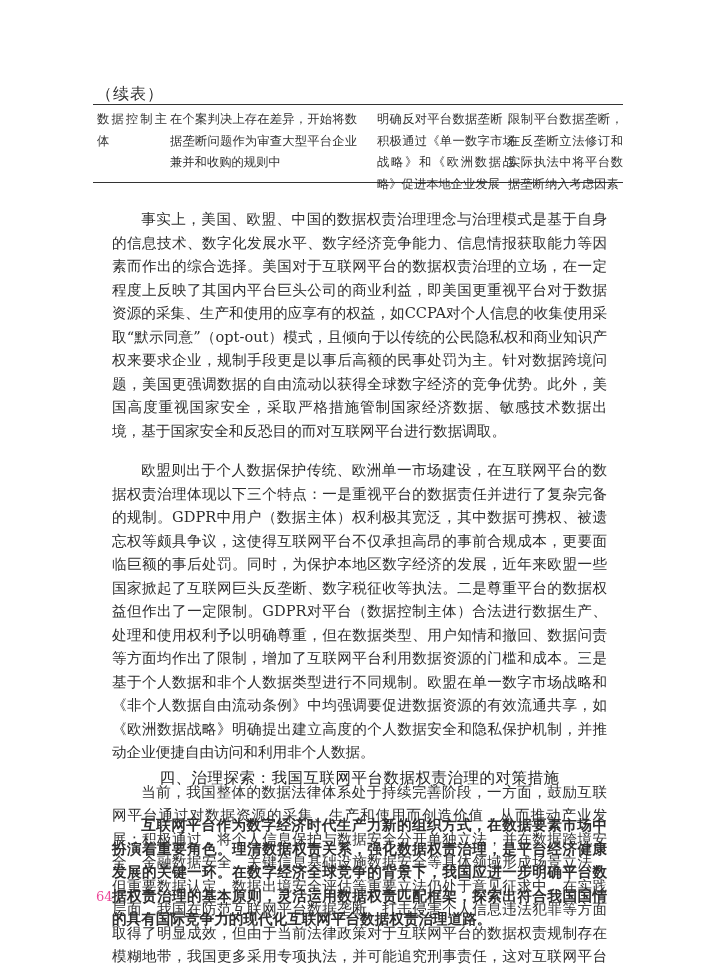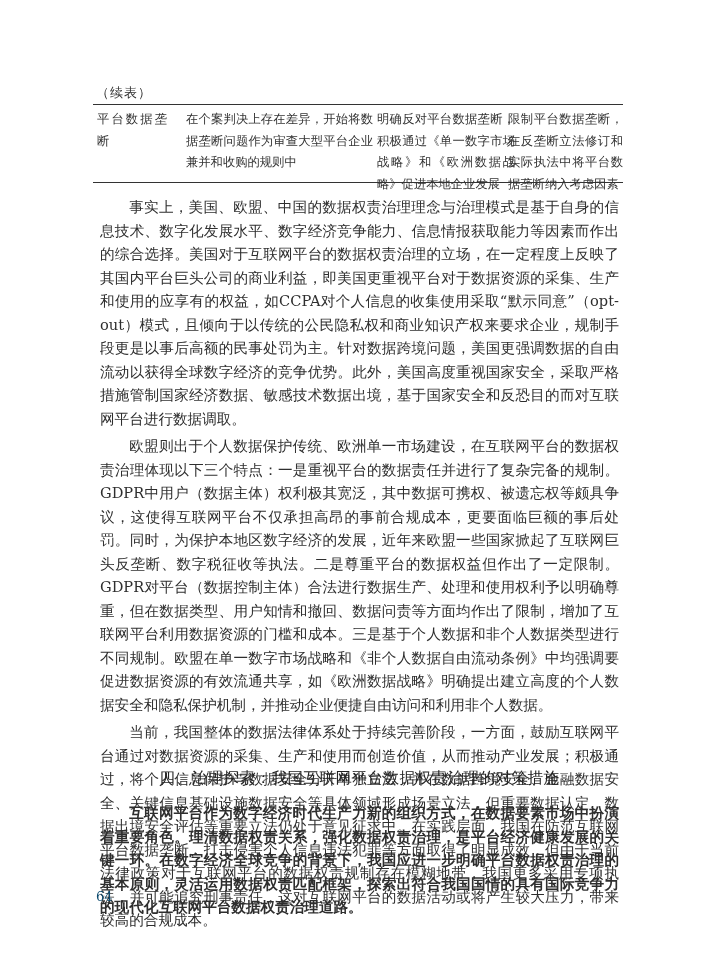--- a/index.html
+++ b/index.html
@@ -3,61 +3,61 @@
 <meta charset="utf-8">
 <style>
   html, body { margin: 0; padding: 0; background: #ffffff; }
   body {
     width: 720px; height: 970px; position: relative; overflow: hidden;
     font-family: "DejaVu Serif", "Liberation Serif", serif;
     color: #2a2a2a;
   }
   .cont-label {
     position: absolute; left: 96px; top: 84px;
-    font-size: 13px; color: #333; letter-spacing: 1px;
+    font-size: 16px; color: #333; letter-spacing: 1px;
   }
   .table {
     position: absolute; left: 93px; top: 104px; width: 530px;
     border-top: 1.5px solid #333; border-bottom: 1.5px solid #333;
     height: 77px;
   }
   .cell {
     position: absolute; top: 4px;
     font-size: 12.3px; line-height: 21.5px; color: #333;
     text-align: justify; text-align-last: left;
   }
   .c1 { left: 4px; width: 70px; }
-  .c2 { left: 77px; width: 187px; margin-left: 16px; }
+  .c2 { left: 77px; width: 187px; }
   .c3 { left: 284px; width: 138px; }
   .c4 { left: 415px; width: 115px; }
   .body-text {
     position: absolute; left: 96px; width: 527px;
     font-size: 14.6px; line-height: 23.5px; color: #2e2e2e;
     text-align: justify; text-align-last: left;
   }
-  .body-text p { margin: 4px; text-indent: 2em; }
+  .body-text p { margin: 16px; text-indent: 2em; }
   .heading {
     position: absolute; left: 96px; width: 527px; top: 768px;
     text-align: center;
     font-family: "DejaVu Sans", "Liberation Sans", sans-serif;
     font-weight: normal; font-size: 15.5px; color: #222; letter-spacing: 0.5px;
   }
   .page-num {
     position: absolute; left: 96px; top: 889px;
-    font-size: 13px; color: #0c4a6e;
+    font-size: 13px; color: #ec4899;
   }
 </style>
 </head>
 <body>
 
 <div class="cont-label">（续表）</div>
 
 <div class="table">
   <div>
-    <div class="cell c1">平台数据垄断</div>
+    <div class="cell c1">数据控制主体</div>
     <div class="cell c2">在个案判决上存在差异，开始将数据垄断问题作为审查大型平台企业兼并和收购的规则中</div>
     <div class="cell c3">明确反对平台数据垄断，积极通过《单一数字市场战略》和《欧洲数据战略》促进本地企业发展</div>
     <div class="cell c4">限制平台数据垄断，在反垄断立法修订和实际执法中将平台数据垄断纳入考虑因素</div>
   </div>
 </div>
 
 <div class="body-text" style="top:191px;">
   <p>事实上，美国、欧盟、中国的数据权责治理理念与治理模式是基于自身的信息技术、数字化发展水平、数字经济竞争能力、信息情报获取能力等因素而作出的综合选择。美国对于互联网平台的数据权责治理的立场，在一定程度上反映了其国内平台巨头公司的商业利益，即美国更重视平台对于数据资源的采集、生产和使用的应享有的权益，如CCPA对个人信息的收集使用采取“默示同意”（opt-out）模式，且倾向于以传统的公民隐私权和商业知识产权来要求企业，规制手段更是以事后高额的民事处罚为主。针对数据跨境问题，美国更强调数据的自由流动以获得全球数字经济的竞争优势。此外，美国高度重视国家安全，采取严格措施管制国家经济数据、敏感技术数据出境，基于国家安全和反恐目的而对互联网平台进行数据调取。</p>
   <p>欧盟则出于个人数据保护传统、欧洲单一市场建设，在互联网平台的数据权责治理体现以下三个特点：一是重视平台的数据责任并进行了复杂完备的规制。GDPR中用户（数据主体）权利极其宽泛，其中数据可携权、被遗忘权等颇具争议，这使得互联网平台不仅承担高昂的事前合规成本，更要面临巨额的事后处罚。同时，为保护本地区数字经济的发展，近年来欧盟一些国家掀起了互联网巨头反垄断、数字税征收等执法。二是尊重平台的数据权益但作出了一定限制。GDPR对平台（数据控制主体）合法进行数据生产、处理和使用权利予以明确尊重，但在数据类型、用户知情和撤回、数据问责等方面均作出了限制，增加了互联网平台利用数据资源的门槛和成本。三是基于个人数据和非个人数据类型进行不同规制。欧盟在单一数字市场战略和《非个人数据自由流动条例》中均强调要促进数据资源的有效流通共享，如《欧洲数据战略》明确提出建立高度的个人数据安全和隐私保护机制，并推动企业便捷自由访问和利用非个人数据。</p>
   <p>当前，我国整体的数据法律体系处于持续完善阶段，一方面，鼓励互联网平台通过对数据资源的采集、生产和使用而创造价值，从而推动产业发展；积极通过，将个人信息保护与数据安全分开单独立法，并在数据跨境安全、金融数据安全、关键信息基础设施数据安全等具体领域形成场景立法，但重要数据认定、数据出境安全评估等重要立法仍处于意见征求中。在实践层面，我国在防范互联网平台数据垄断、打击侵害个人信息违法犯罪等方面取得了明显成效，但由于当前法律政策对于互联网平台的数据权责规制存在模糊地带，我国更多采用专项执法，并可能追究刑事责任，这对互联网平台的数据活动或将产生较大压力，带来较高的合规成本。</p>

